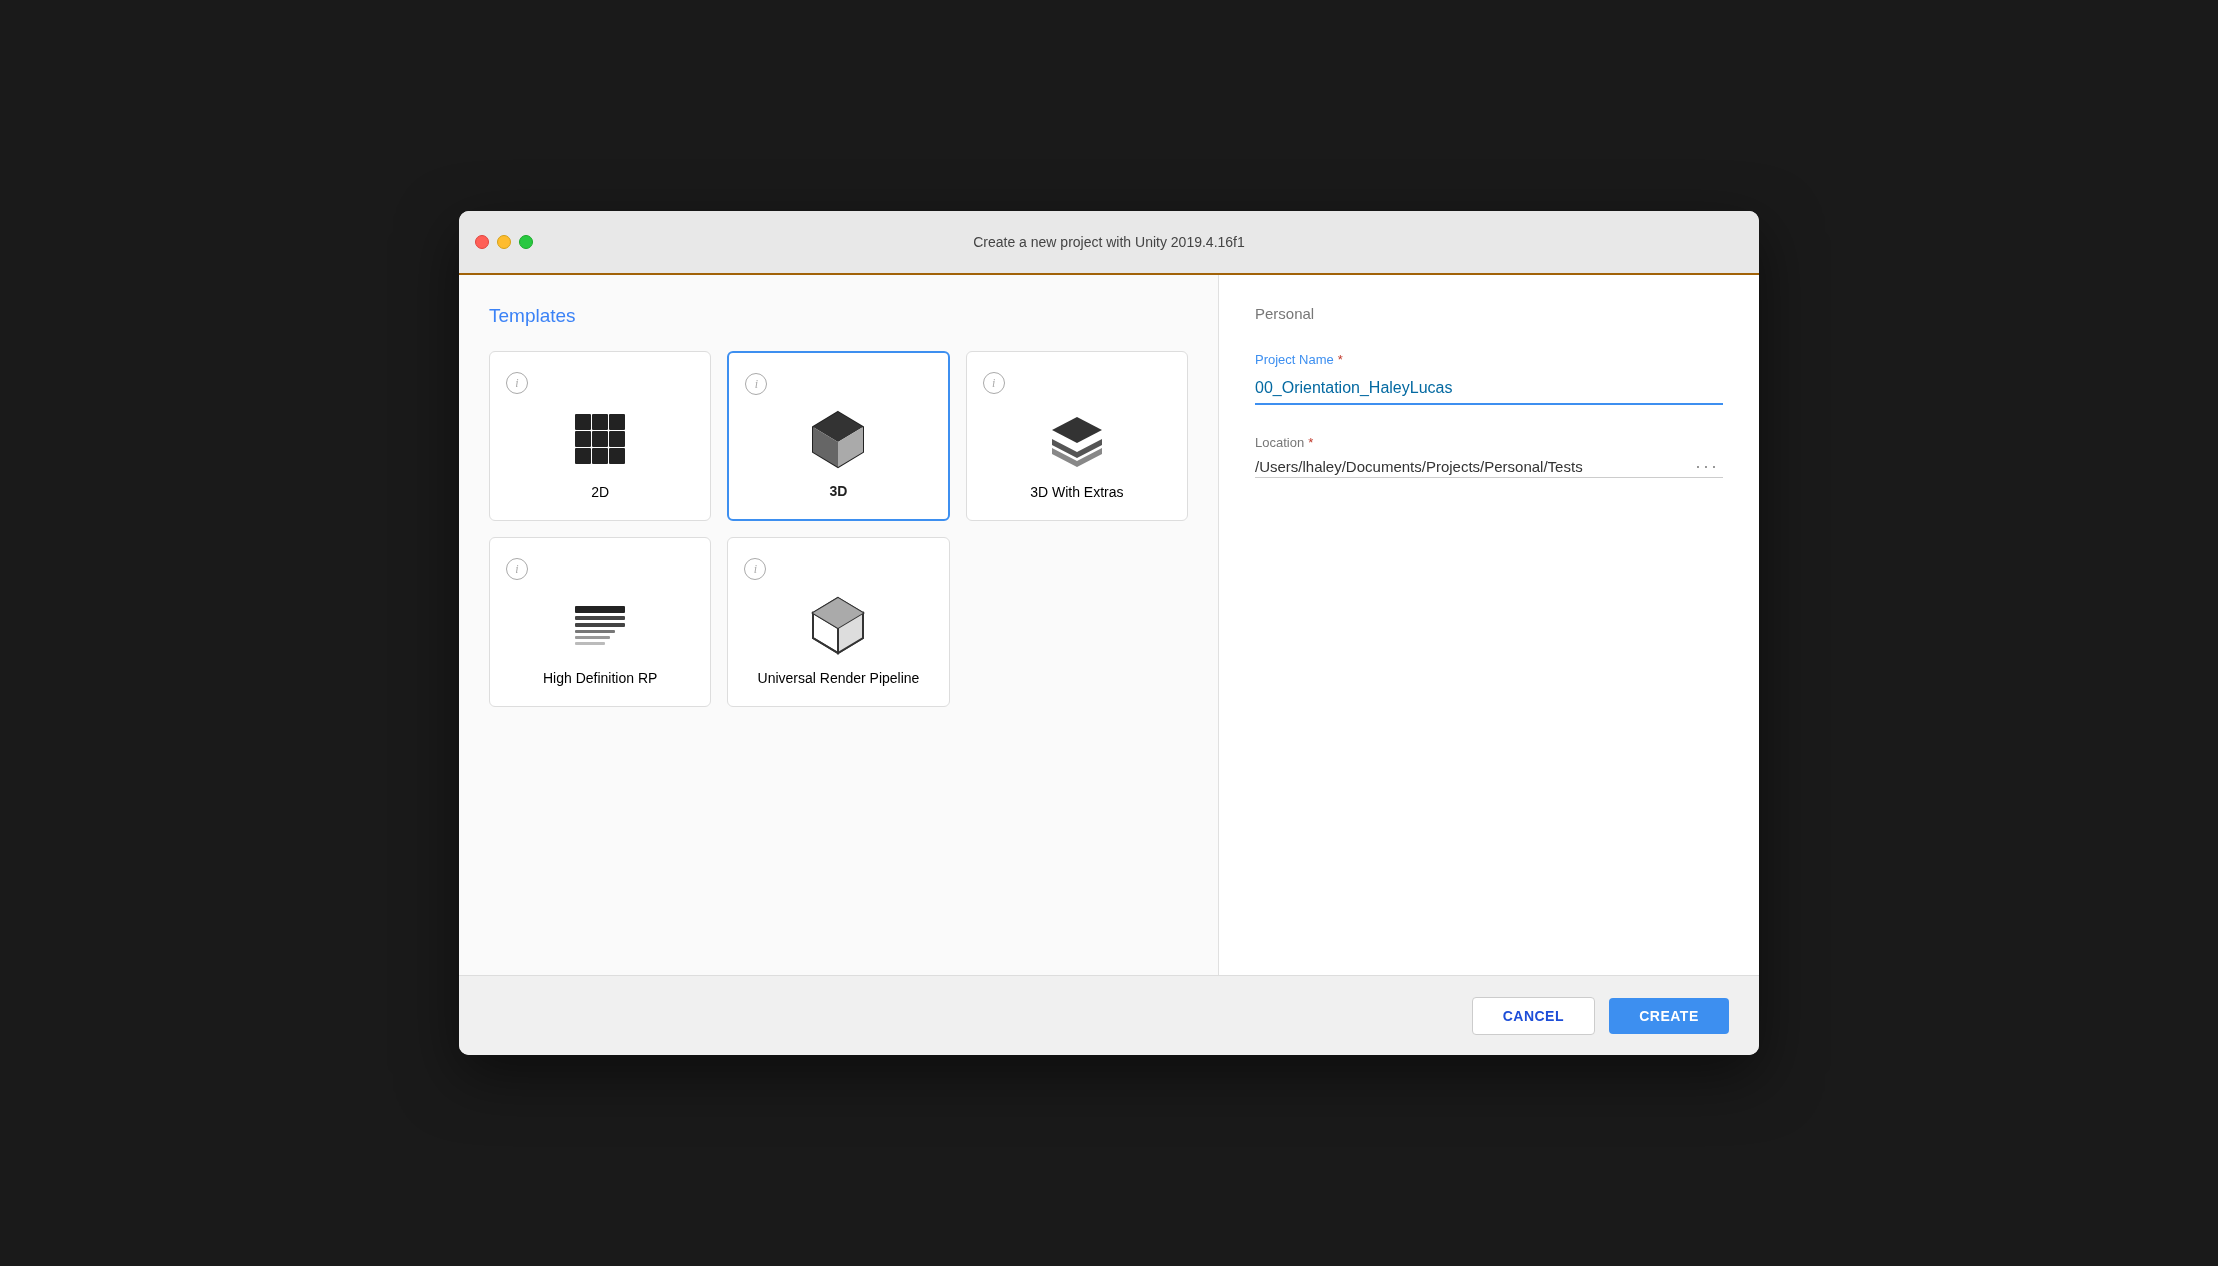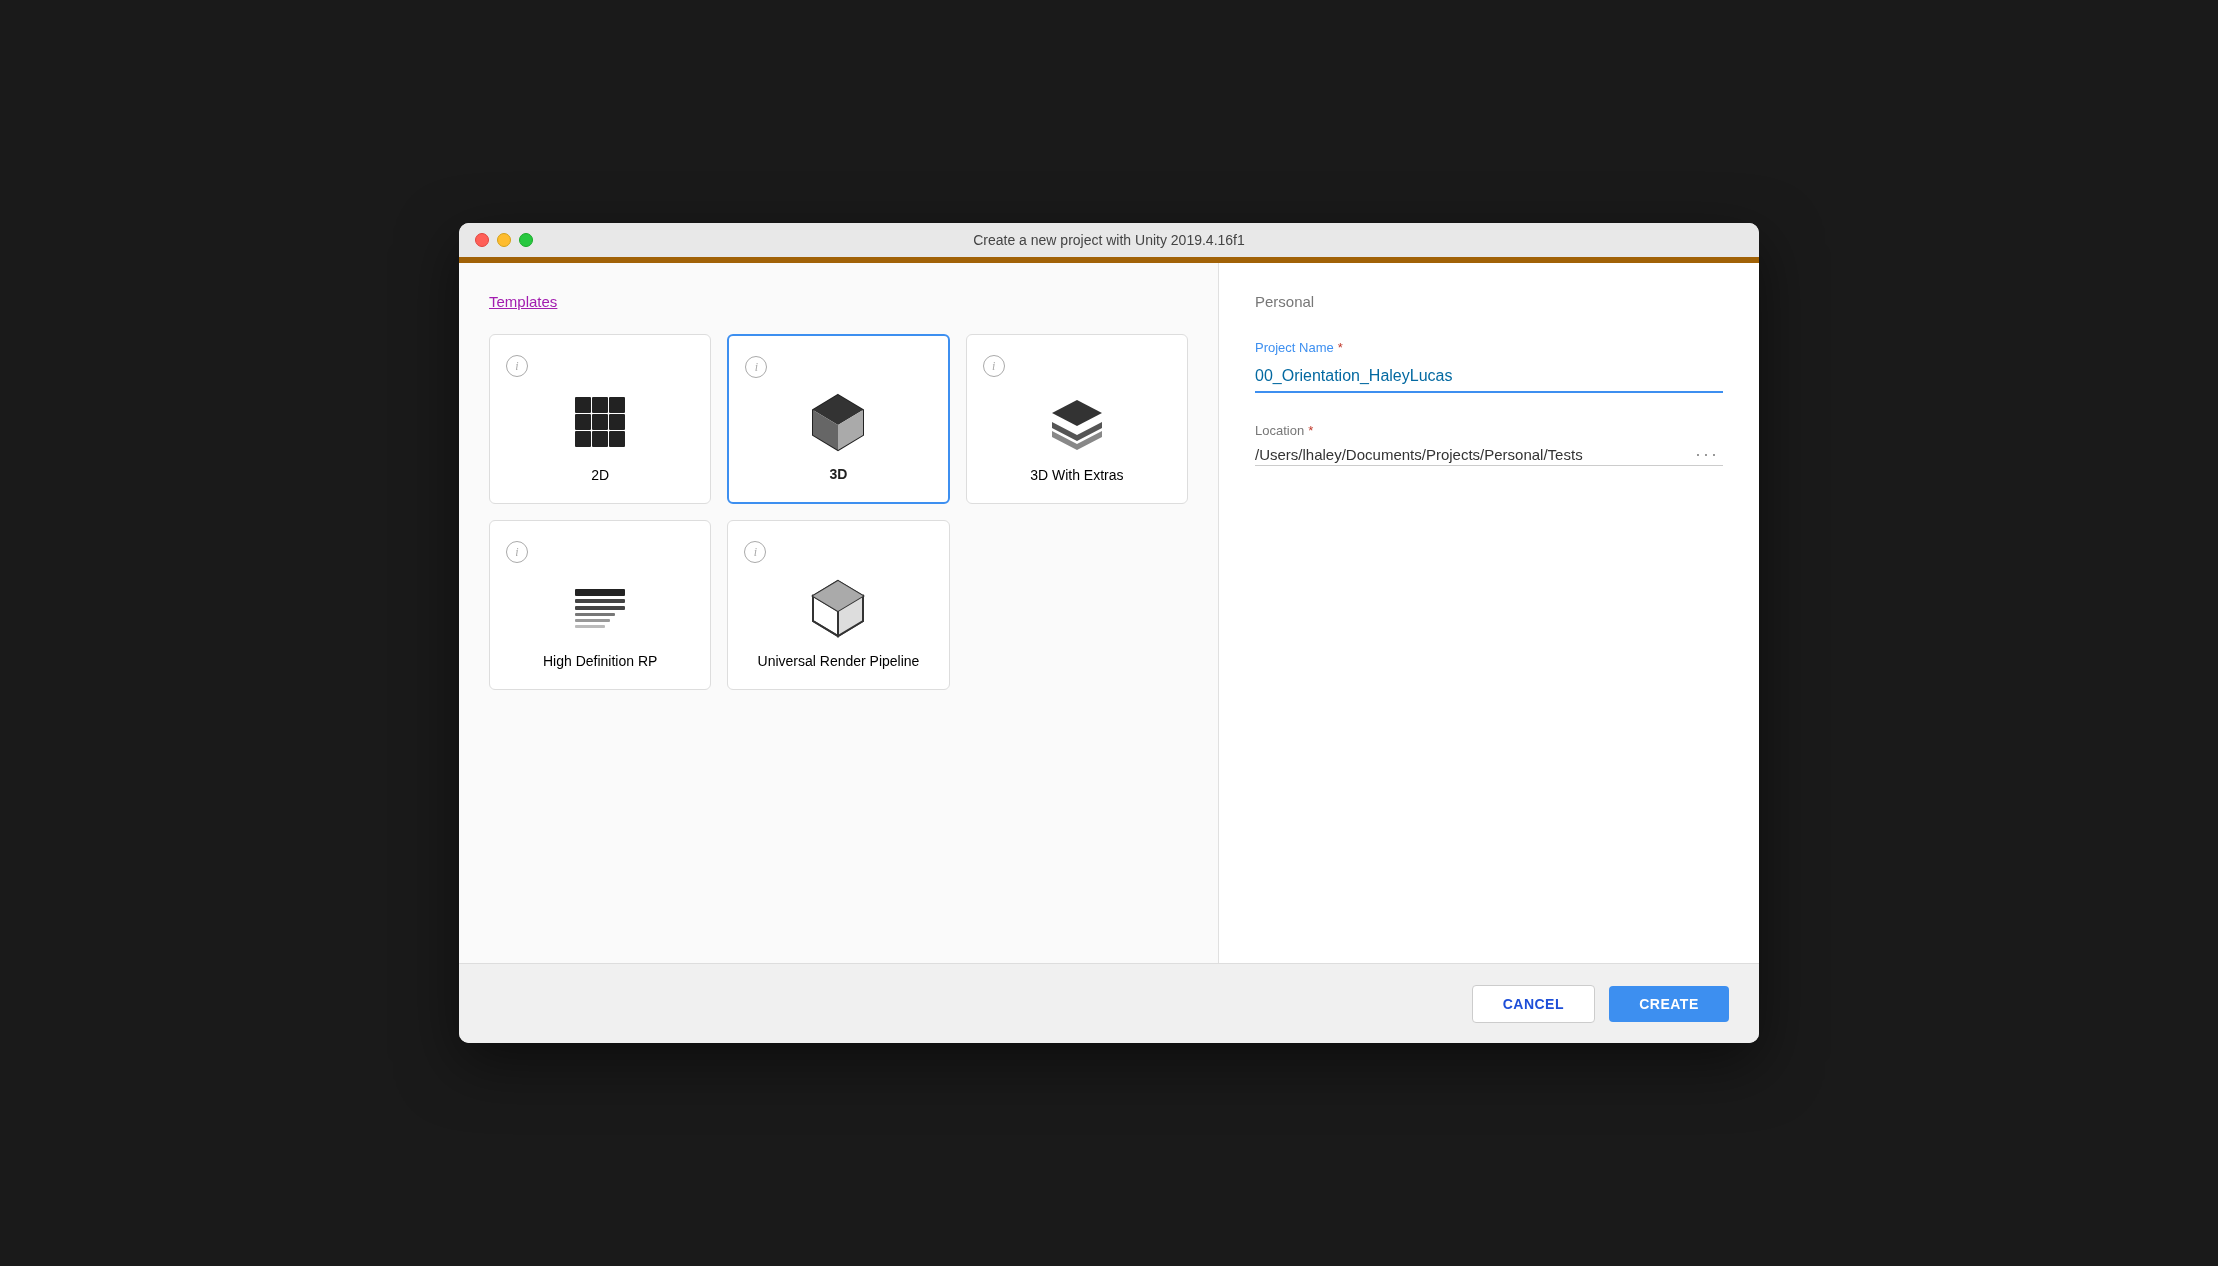--- a/index.html
+++ b/index.html
@@ -15,26 +15,26 @@
     .window {
       width: 1300px;
       background: #f0f0f0;
       border-radius: 10px;
       overflow: hidden;
       box-shadow: 0 20px 60px rgba(0,0,0,0.5);
     }
 
     .titlebar {
       background: #e8e8e8;
-      height: 40px;
+      height: 64px;
       display: flex;
       align-items: center;
       justify-content: center;
       position: relative;
-      border-bottom: 6px solid #a16207;
+      border-bottom: 2px solid #a16207;
     }
 
     .traffic-lights {
       position: absolute;
       left: 16px;
       display: flex;
       gap: 8px;
     }
 
     .traffic-light {
@@ -61,25 +61,24 @@
 
     
     .left-panel {
       flex: 0 0 760px;
       padding: 30px 30px;
       border-right: 1px solid #e0e0e0;
       background: #fafafa;
     }
 
     .panel-title {
-      font-size: 15px;
-      color: #a21caf;
+      font-size: 19px;
+      color: #3b82f6;
       margin-bottom: 24px;
       font-weight: 400;
-      text-decoration: underline;
     }
 
     .templates-grid {
       display: grid;
       grid-template-columns: repeat(3, 1fr);
       gap: 16px;
     }
 
     .template-card {
       background: #fff;

